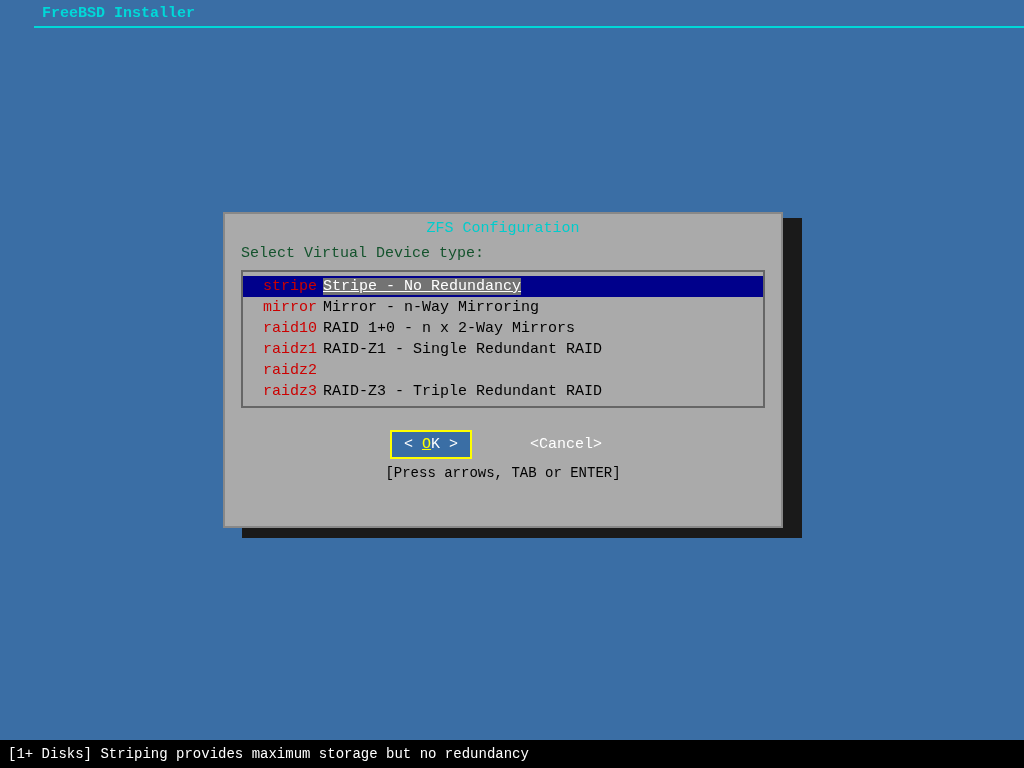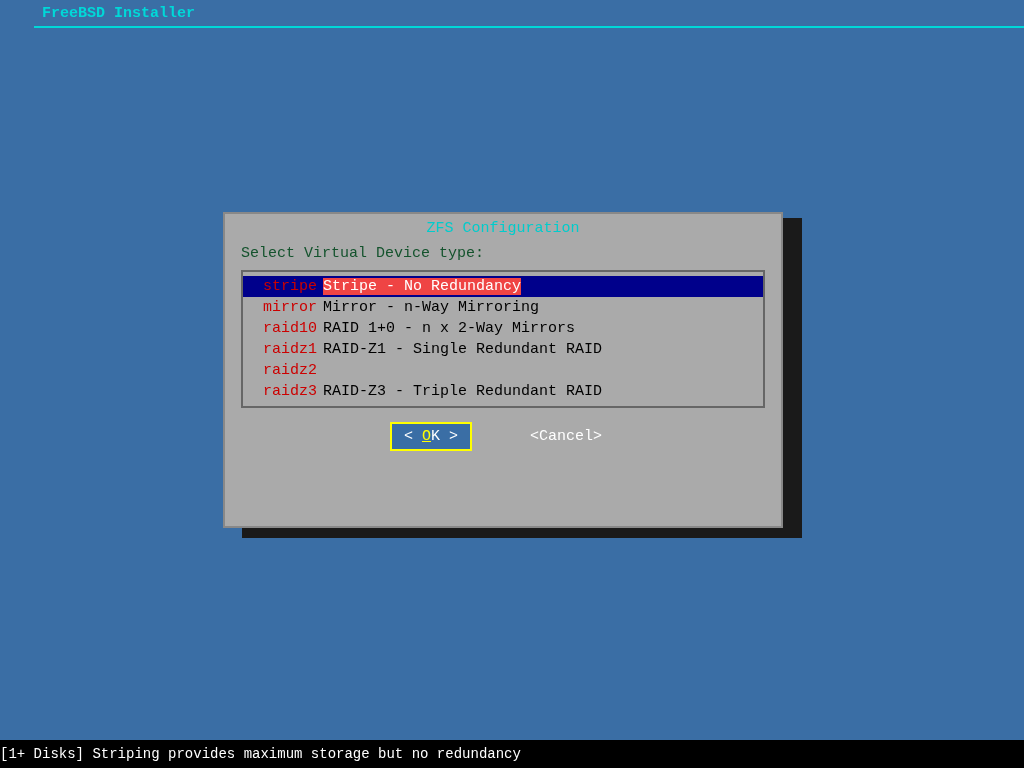--- a/index.html
+++ b/index.html
@@ -38,20 +38,21 @@
     
     #bottom-bar {
       position: absolute;
       bottom: 0;
       left: 0;
       right: 0;
       height: 28px;
       background-color: #000000;
       display: flex;
       align-items: center;
+      padding-left: 8px;
     }
 
     #bottom-bar-text {
       color: #ffffff;
       font-size: 14px;
     }
 
     
     #dialog-shadow {
       position: absolute;
@@ -117,35 +118,36 @@
       background-color: #00008b;
     }
 
     .list-item-desc {
       color: #000000;
       font-size: 15px;
     }
 
     .list-item.selected .list-item-desc {
       color: #ffffff;
-      background-color: #ef4444;
+      background-color: #737373;
+      text-decoration: underline;
     }
 
     
     .key-highlight {
       color: #cc0000;
     }
 
     
     #buttons-area {
       display: flex;
       justify-content: center;
       align-items: center;
       gap: 48px;
-      margin-top: 16px;
+      margin-top: 24px;
     }
 
     .btn {
       background-color: #3a6ea5;
       color: #ffffff;
       border: none;
       padding: 4px 12px;
       font-family: 'Courier New', Courier, monospace;
       font-size: 15px;
       cursor: pointer;
@@ -234,17 +236,18 @@
     </div>
   </div>
 
   <div id="buttons-area">
     <button class="btn btn-ok focused">
       <span class="btn-bracket">&lt; </span><span class="ok-label"><span class="ok-o">O</span>K</span><span class="btn-bracket"> &gt;</span>
     </button>
     <button class="btn btn-cancel">&lt;Cancel&gt;</button>
   </div>
 
+  <div id="hint-text">[Press arrows, TAB or ENTER]</div>
 </div>
 
 <div id="bottom-bar">
   <span id="bottom-bar-text">[1+ Disks] Striping provides maximum storage but no redundancy</span>
 </div>
 
 </body></html>

